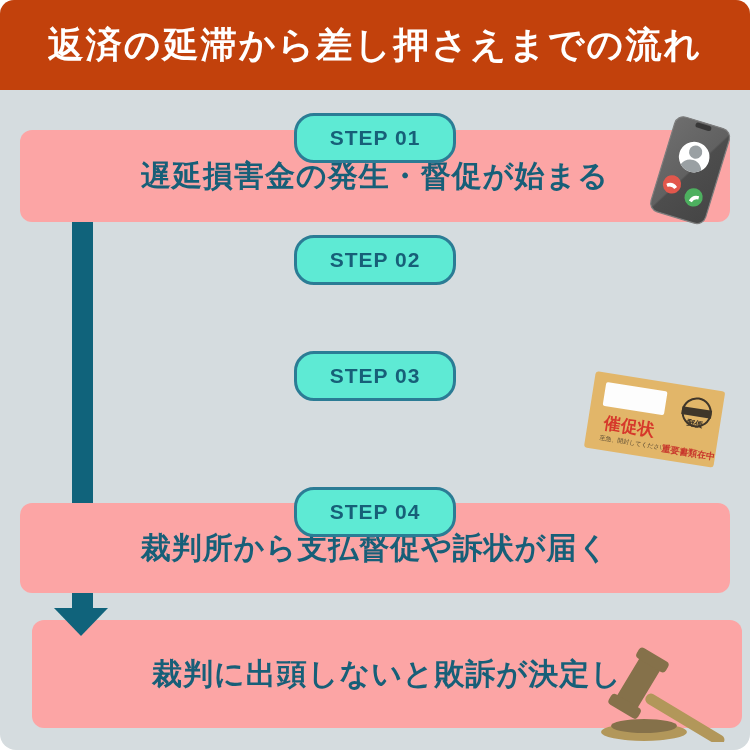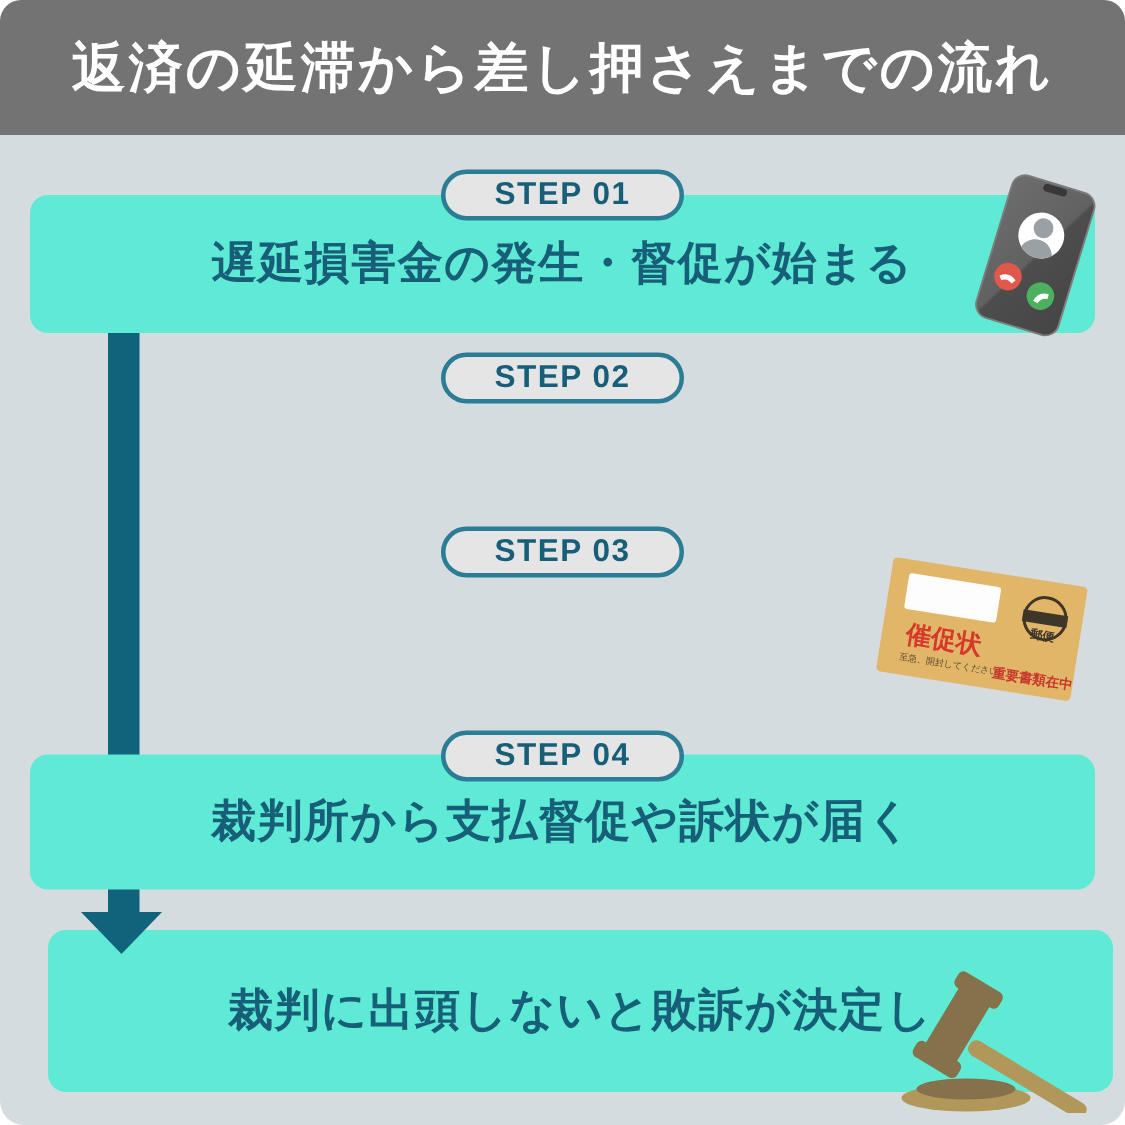--- a/index.html
+++ b/index.html
@@ -3,44 +3,44 @@
 <meta charset="utf-8">
 <style>
   html,body{margin:0;padding:0;background:#fff;}
   .page{
     position:relative;width:750px;height:750px;overflow:hidden;
     font-family:"Liberation Sans","DejaVu Sans",sans-serif;background:#ffffff;
   }
   .bg{position:absolute;inset:0;background:#d5dcdf;border-radius:16px;}
   .header{
     position:absolute;left:0;top:0;width:750px;height:90px;
-    background:#737373;border-radius:14px 14px 0 0;
+    background:#c2410c;border-radius:14px 14px 0 0;
     display:flex;align-items:center;justify-content:center;
     color:#ffffff;font-size:36px;font-weight:bold;letter-spacing:2px;
   }
   .shaft{position:absolute;left:72px;top:180px;width:21px;height:430px;background:#10637b;z-index:1;}
   .arrowhead{
     position:absolute;left:54px;top:608px;width:0;height:0;z-index:3;
     border-left:27px solid transparent;border-right:27px solid transparent;
     border-top:28px solid #10637b;
   }
   .card{
-    position:absolute;left:20px;width:710px;background:#5eead4;border-radius:12px;z-index:2;
+    position:absolute;left:20px;width:710px;background:#fca5a5;border-radius:12px;z-index:2;
     display:flex;flex-direction:column;align-items:center;justify-content:center;
     color:#175f78;font-weight:bold;font-size:30px;line-height:1.32;text-align:center;
     letter-spacing:1px;
   }
   .card1{top:130px;height:92px;}
   .card2{top:252px;height:92px;}
   .card3{top:368px;height:114px;}
   .card4{top:503px;height:90px;text-align:right;}
   .card5{top:620px;height:108px;margin-left:12px;}
   .badge{
-    position:absolute;left:294px;width:162px;height:34px;box-sizing:border-box;
-    background:#e5e5e5;border:3px solid #2b7c95;border-radius:20px;z-index:4;
+    position:absolute;left:294px;width:162px;height:50px;box-sizing:border-box;
+    background:#5eead4;border:3px solid #2b7c95;border-radius:20px;z-index:4;
     display:flex;align-items:center;justify-content:center;
     color:#175f78;font-weight:bold;font-size:21px;letter-spacing:1px;
   }
   .badge1{top:113px;}
   .badge2{top:235px;}
   .badge3{top:351px;}
   .badge4{top:487px;}
   .badge5{top:603px;}
   .icon{position:absolute;z-index:3;}
   .icon-phone{left:660px;top:120px;width:62px;height:102px;transform:rotate(17deg);}

